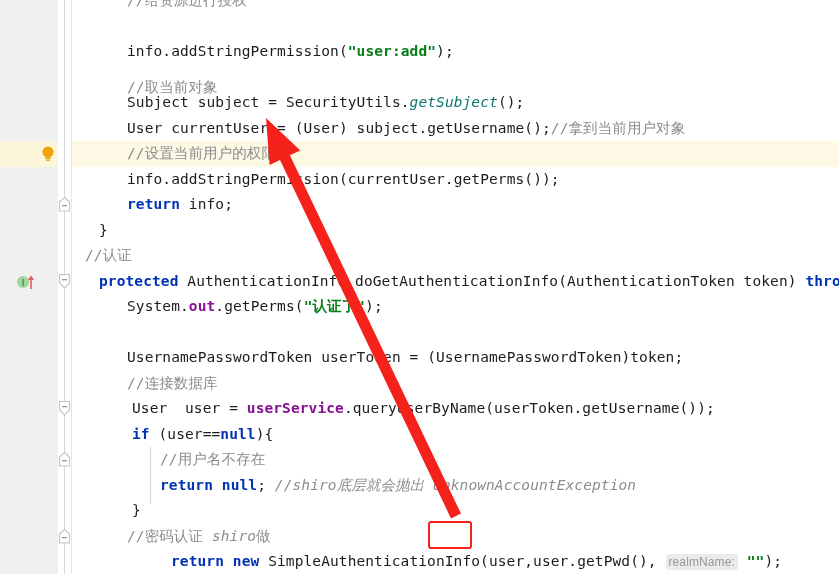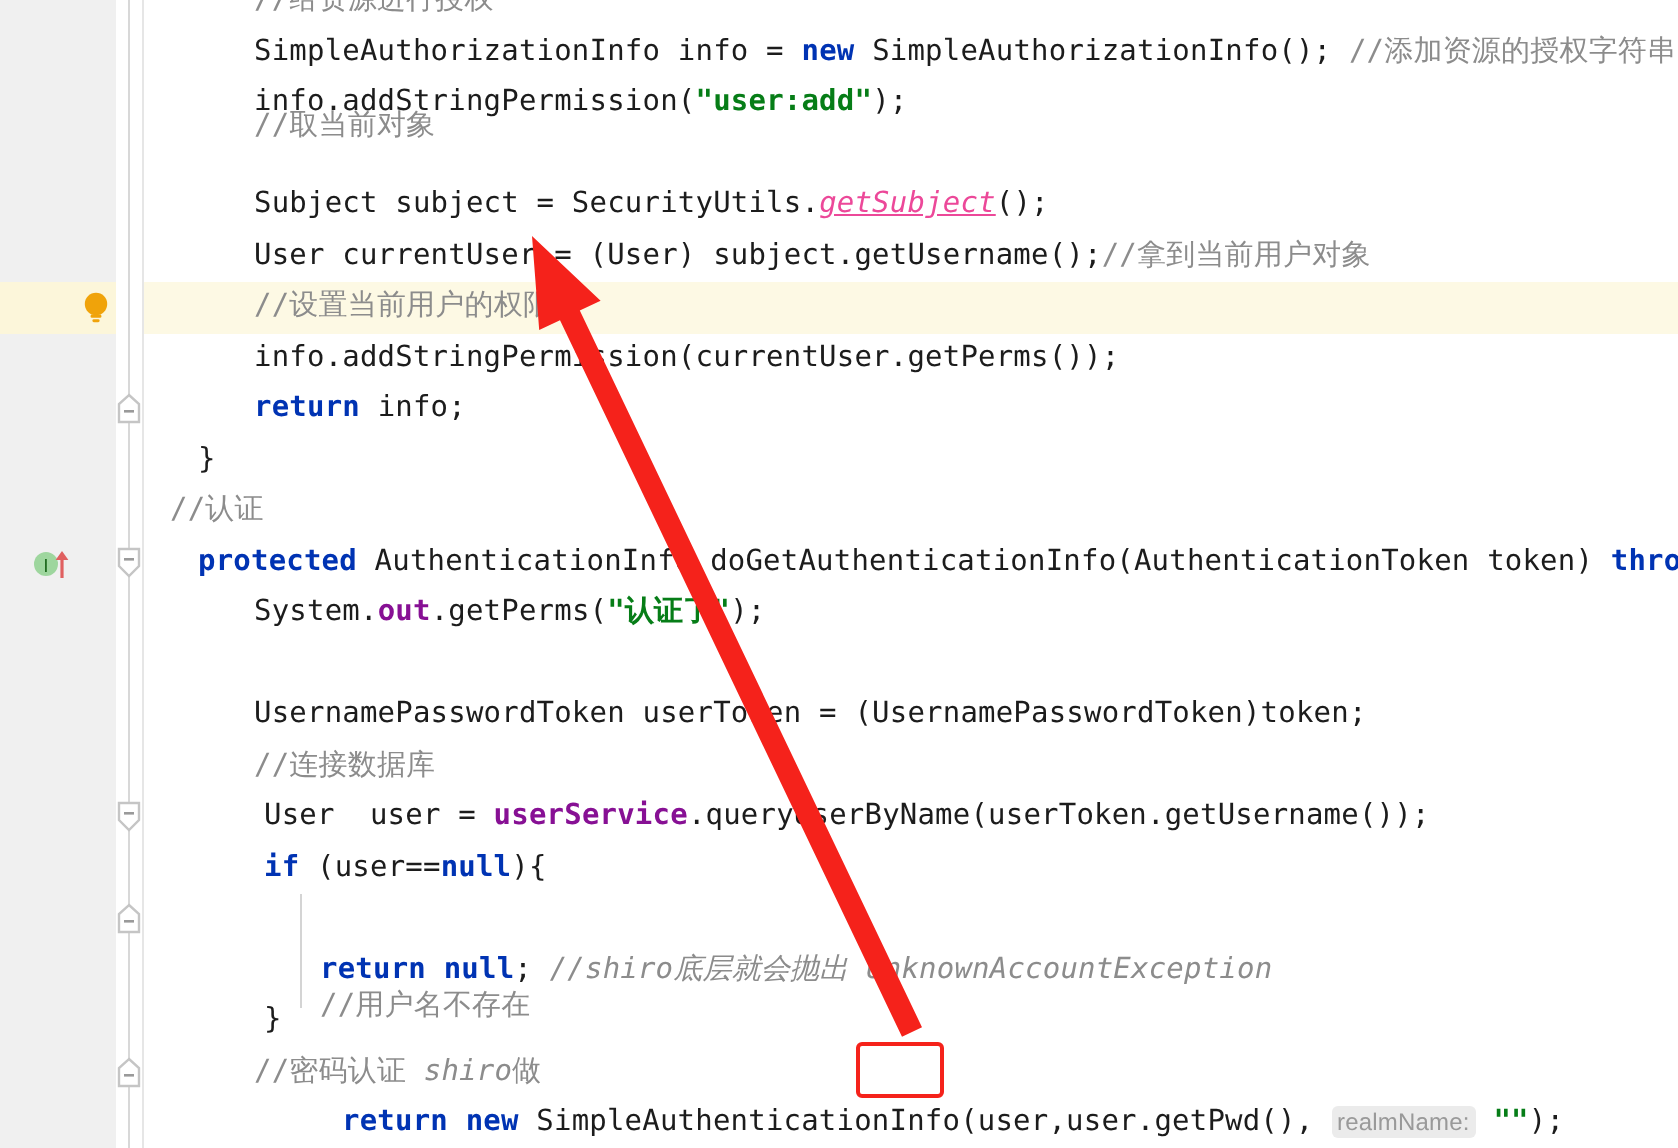--- a/index.html
+++ b/index.html
@@ -119,21 +119,21 @@
     z-index: 3;
   }
 
   
   .kw      { color: #0033b3; font-weight: bold; }
   .str     { color: #067d17; font-weight: bold; }
   .cmt     { color: #8c8c8c; }
   .cmt-i   { color: #8c8c8c; font-style: italic; }
   .fld     { color: #871094; font-weight: bold; }
   .stat    { color: #871094; font-weight: bold; }
-  .mth-i   { color: #ec4899; font-style: italic; text-decoration: underline; }
+  .mth-i   { color: #0f766e; font-style: italic; }
   .plain   { color: #1c1c1c; }
   .hint {
     color: #999999;
     background: #ebebeb;
     border-radius: 3px;
     padding: 1px 3px;
     font-family: "Liberation Sans", sans-serif;
     font-size: 12px;
   }
 
@@ -181,38 +181,37 @@
       <div class="hl-row" style="top: 141px;"></div>
       <div class="hl-row-gut" style="top: 141px;"></div>
     </div>
 
   <div id="guide-layer">
       <div class="iguide" style="left: 150px; top: 447px; height: 57px;"></div>
     </div>
 
   <div class="code" id="code-layer">
       <div class="line" style="top: -12px; left: 56px;"><span class="cmt">//给资源进行授权</span></div>
-      <div class="line" style="top: 13.5px; left: 56px;"><span class="plain">SimpleAuthorizationInfo info = </span><span class="kw">new</span><span class="plain"> SimpleAuthorizationInfo(); </span><span class="cmt">//添加资源的授权字符串</span></div>
       <div class="line" style="top: 39px; left: 56px;"><span class="plain">info.addStringPermission(</span><span class="str">"user:add"</span><span class="plain">);</span></div>
-      <div class="line" style="top: 51px; left: 56px; text-align: right;"><span class="cmt">//取当前对象</span></div>
+      <div class="line" style="top: 75px; left: 56px; text-align: right;"><span class="cmt">//取当前对象</span></div>
       <div class="line" style="top: 90px; left: 56px;"><span class="plain">Subject subject = SecurityUtils.</span><span class="mth-i">getSubject</span><span class="plain">();</span></div>
       <div class="line" style="top: 115.5px; left: 56px;"><span class="plain">User currentUser = (User) subject.getUsername();</span><span class="cmt">//拿到当前用户对象</span></div>
       <div class="line" style="top: 141px; left: 56px;"><span class="cmt">//设置当前用户的权限</span></div>
       <div class="line" style="top: 166.5px; left: 56px;"><span class="plain">info.addStringPermission(currentUser.getPerms());</span></div>
       <div class="line" style="top: 192px; left: 56px;"><span class="kw">return</span><span class="plain"> info;</span></div>
       <div class="line" style="top: 217.5px; left: 28px;"><span class="plain">}</span></div>
       <div class="line" style="top: 243px; left: 14px;"><span class="cmt">//认证</span></div>
       <div class="line" style="top: 268.5px; left: 28px;"><span class="kw">protected</span><span class="plain"> AuthenticationInfo doGetAuthenticationInfo(AuthenticationToken token) </span><span class="kw">throws</span></div>
       <div class="line" style="top: 294px; left: 56px;"><span class="plain">System.</span><span class="stat">out</span><span class="plain">.getPerms(</span><span class="str">"认证了"</span><span class="plain">);</span></div>
       <div class="line" style="top: 319.5px; left: 56px;"></div>
       <div class="line" style="top: 345px; left: 56px;"><span class="plain">UsernamePasswordToken userToken = (UsernamePasswordToken)token;</span></div>
       <div class="line" style="top: 370.5px; left: 56px;"><span class="cmt">//连接数据库</span></div>
       <div class="line" style="top: 396px; left: 61px;"><span class="plain">User  user = </span><span class="fld">userService</span><span class="plain">.queryUserByName(userToken.getUsername());</span></div>
       <div class="line" style="top: 421.5px; left: 61px;"><span class="kw">if</span><span class="plain"> (user==</span><span class="kw">null</span><span class="plain">){</span></div>
-      <div class="line" style="top: 447px; left: 89px; margin-top: 44px;"><span class="cmt">//用户名不存在</span></div>
+      <div class="line" style="top: 447px; left: 89px;"><span class="cmt">//用户名不存在</span></div>
       <div class="line" style="top: 472.5px; left: 89px;"><span class="kw">return</span><span class="plain"> </span><span class="kw">null</span><span class="plain">; </span><span class="cmt-i">//shiro底层就会抛出 UnknownAccountException</span></div>
       <div class="line" style="top: 498px; left: 61px;"><span class="plain">}</span></div>
       <div class="line" style="top: 523.5px; left: 56px;"><span class="cmt">//密码认证 </span><span class="cmt-i">shiro</span><span class="cmt">做</span></div>
       <div class="line" style="top: 549px; left: 56px; margin-left: 44px;"><span class="kw">return</span><span class="plain"> </span><span class="kw">new</span><span class="plain"> SimpleAuthenticationInfo(user,user.getPwd(), </span><span class="hint">realmName:</span><span class="plain"> </span><span class="str">""</span><span class="plain">);</span></div>
     </div>
 
   <div class="gutter">
     <div id="linenum-layer">
         <div class="linenum" style="top: -12px; right: 34px;"></div>
         <div class="linenum" style="top: 13.5px; right: 34px;"></div>

